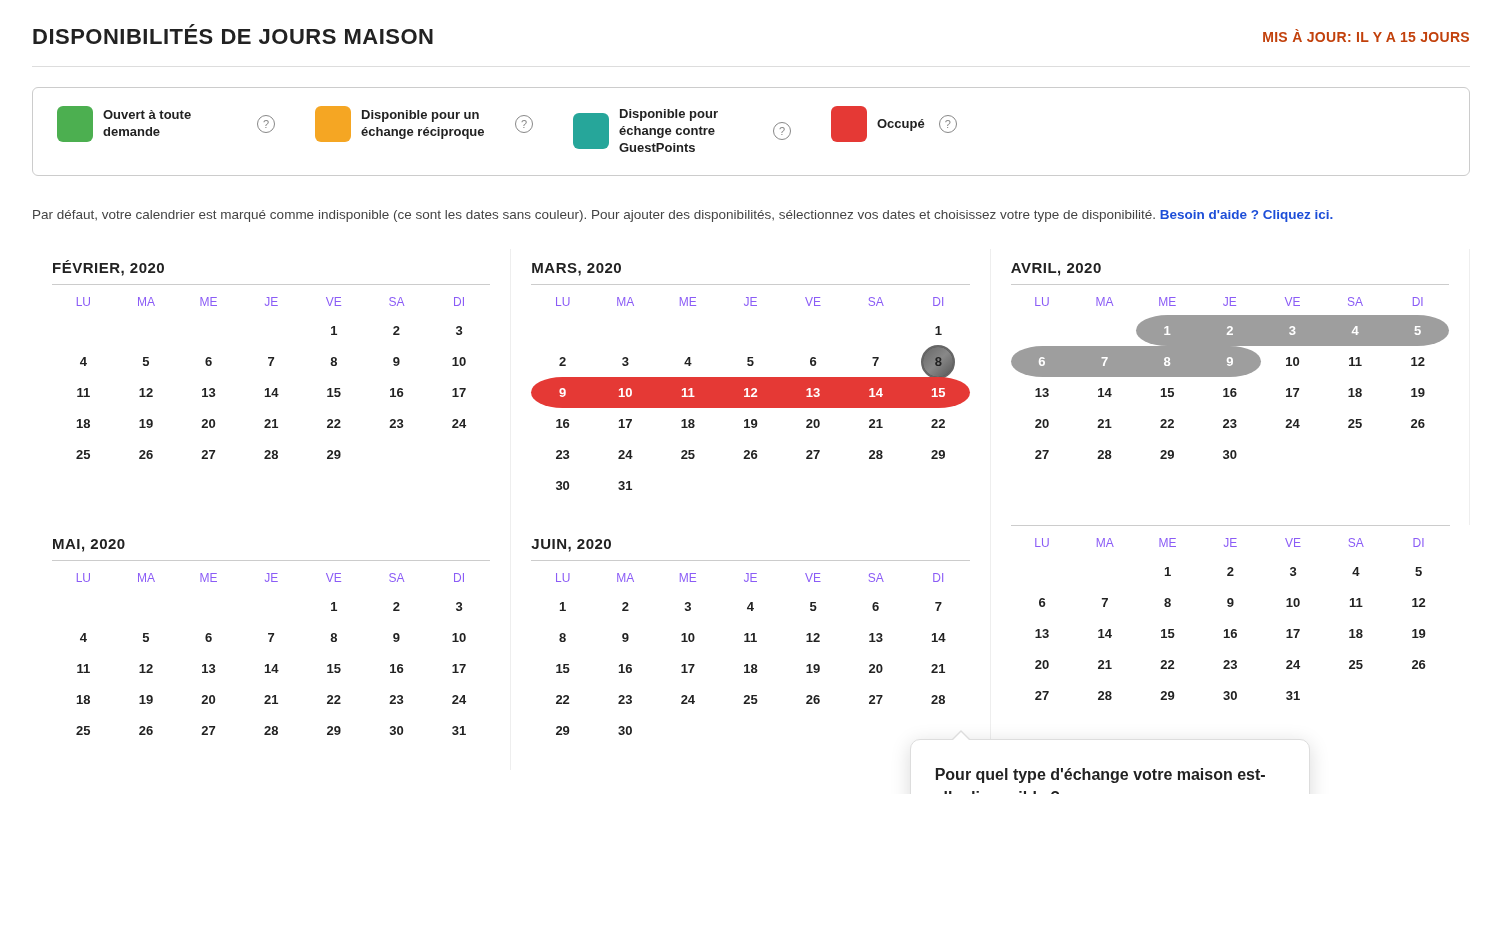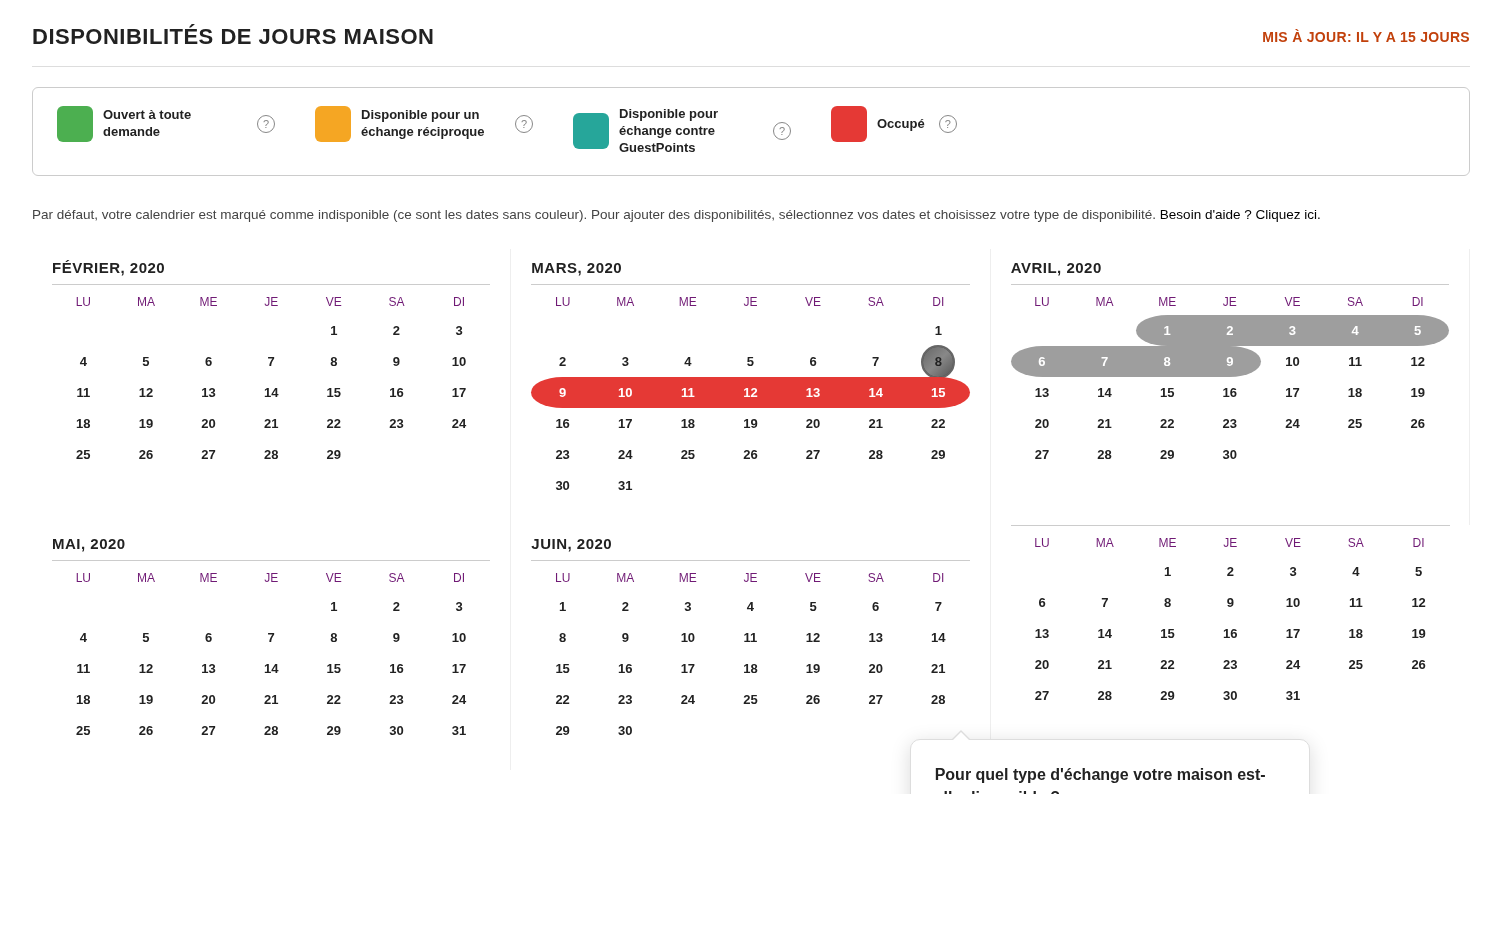--- a/index.html
+++ b/index.html
@@ -13,31 +13,31 @@
 
     .divider { border: none; border-top: 1px solid #ddd; margin-bottom: 20px; }
 
     .legend-box { border: 1px solid #ccc; border-radius: 6px; padding: 18px 24px; display: flex; align-items: flex-start; gap: 40px; margin-bottom: 28px; }
     .legend-item { display: flex; align-items: center; gap: 10px; }
     .legend-color { width: 36px; height: 36px; border-radius: 6px; flex-shrink: 0; }
     .legend-label { font-size: 13px; font-weight: 600; max-width: 140px; line-height: 1.3; }
     .legend-help { display: inline-flex; align-items: center; justify-content: center; width: 18px; height: 18px; border: 1px solid #888; border-radius: 50%; font-size: 11px; color: #888; cursor: pointer; margin-left: 4px; vertical-align: middle; flex-shrink: 0; }
 
     .help-text { font-size: 13.5px; color: #444; line-height: 1.6; margin-bottom: 24px; }
-    .help-link { color: #000000; font-weight: 400; text-decoration: none; margin-top: 24px; }
+    .help-link { color: #1d4ed8; font-weight: 700; text-decoration: none; margin-top: 24px; }
 
     .calendars-grid { display: grid; grid-template-columns: 1fr 1fr 1fr; gap: 0; }
     .calendar { padding: 0 20px 24px 20px; border-right: 1px solid #eee; position: relative; }
     .calendar:last-child { border-right: none; }
 
     .calendar-title { font-weight: 900; font-size: 15px; letter-spacing: 0.5px; padding: 10px 0 8px; }
     .cal-divider { border: none; border-top: 1px solid #ccc; margin-bottom: 6px; }
 
     .day-headers { display: grid; grid-template-columns: repeat(7, 1fr); text-align: center; margin-bottom: 2px; }
-    .day-header { font-size: 12px; color: #701a75; font-weight: 400; padding: 4px 0; }
+    .day-header { font-size: 12px; color: #8b5cf6; font-weight: 400; padding: 4px 0; }
 
     .days-grid { display: grid; grid-template-columns: repeat(7, 1fr); }
     .day-cell { text-align: center; padding: 8px 2px; font-size: 13px; color: #999; cursor: pointer; position: relative; }
     .day-cell.active { color: #222; font-weight: 600; }
     .day-cell.selected-red { background: #e53935; color: #fff; font-weight: 700; }
     .day-cell.selected-gray { background: #9e9e9e; color: #fff; font-weight: 700; }
     .day-cell.circle-avatar { position: relative; }
     .day-cell.circle-avatar .avatar-ring { 
       position: absolute; top: 50%; left: 50%; transform: translate(-50%, -50%);
       width: 34px; height: 34px; border-radius: 50%; 

